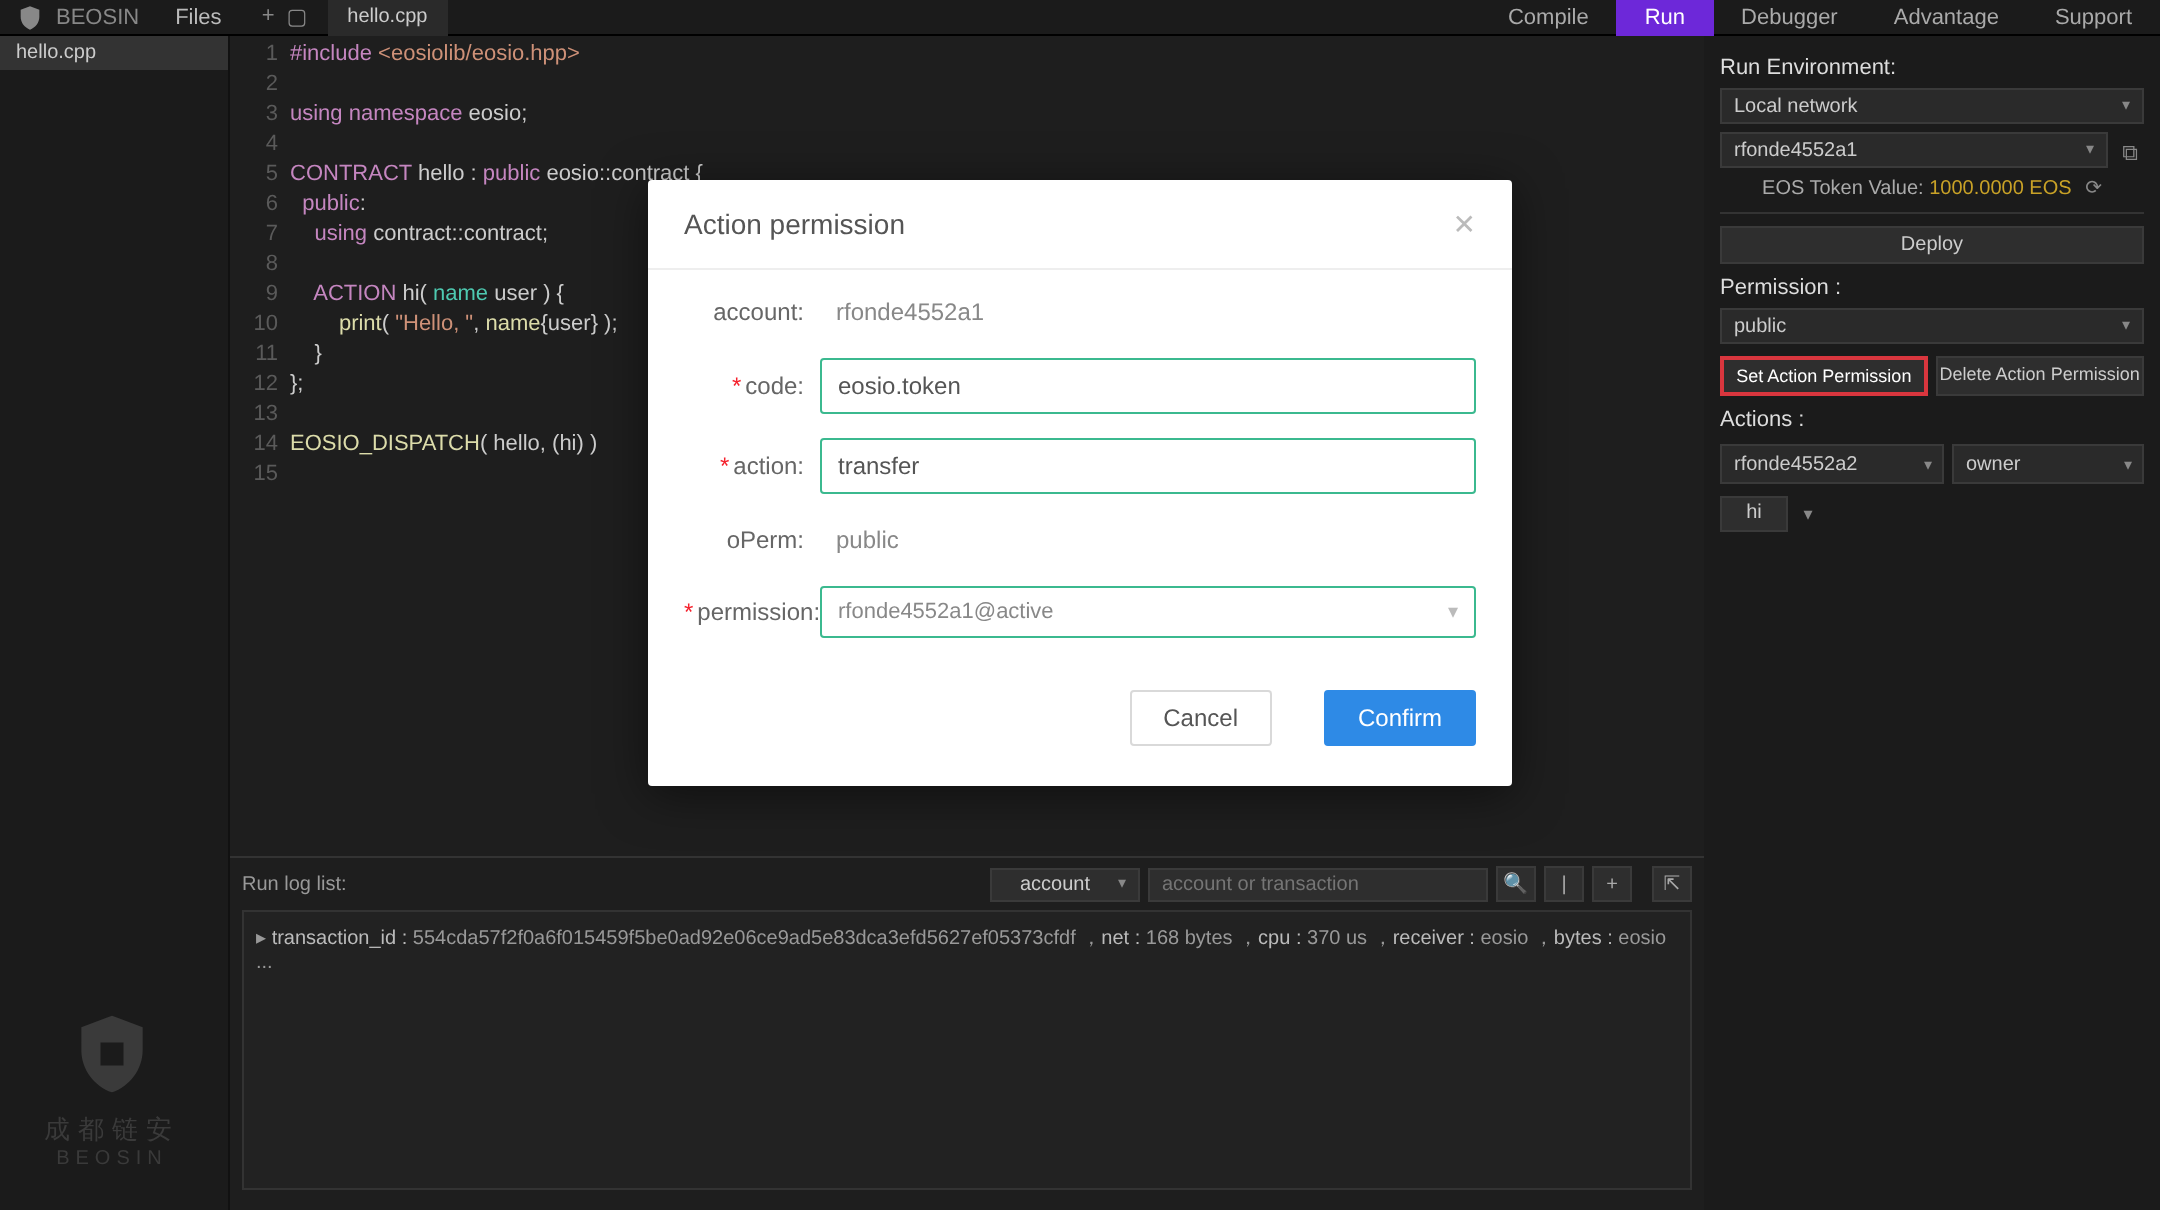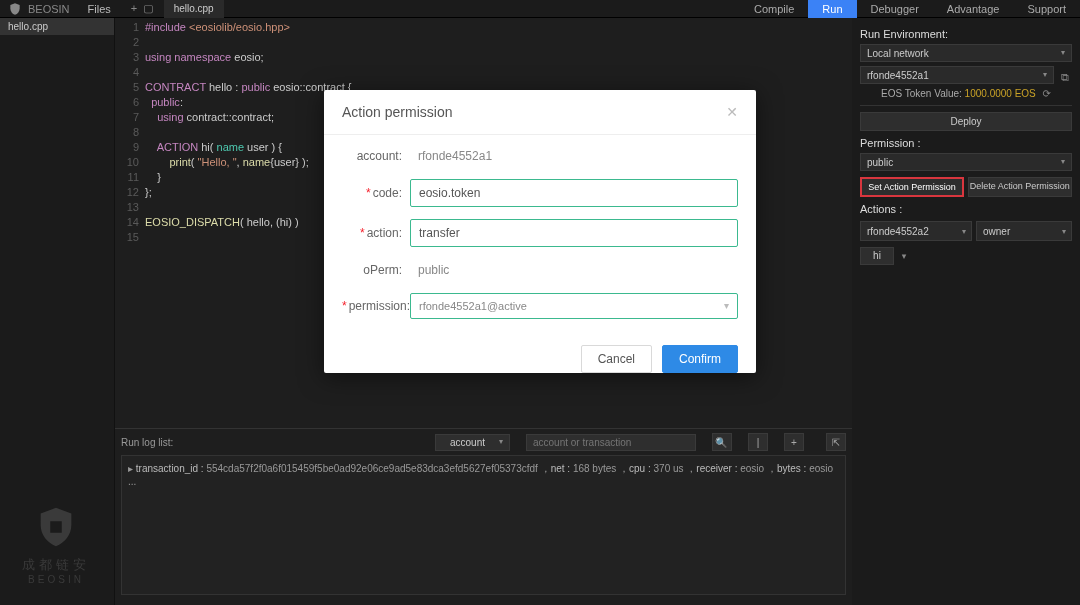--- a/index.html
+++ b/index.html
@@ -5,33 +5,33 @@
   *{box-sizing:border-box;margin:0;padding:0;font-family:-apple-system,BlinkMacSystemFont,"Segoe UI",Arial,sans-serif}
   body{width:1080px;height:605px;background:#171717;color:#aaa;font-size:11px;overflow:hidden;position:relative}
   .topbar{height:18px;background:#1b1b1b;display:flex;align-items:center;border-bottom:1px solid #000}
   .logo-sec{display:flex;align-items:center;gap:6px;padding:0 8px;color:#888}
   .logo-sec svg{fill:#888}
   .files-sec{padding:0 10px;color:#bbb;font-size:11px;display:flex;align-items:center;gap:20px}
   .files-icons{color:#888;display:flex;gap:6px}
   .tab{background:#2a2a2a;color:#ccc;padding:0 10px;height:18px;line-height:18px;font-size:10px}
   .top-right{margin-left:auto;display:flex;height:18px}
   .tr-item{padding:0 14px;color:#aaa;font-size:11px;height:18px;line-height:18px;cursor:pointer}
-  .tr-item.active{background:#3b82f6;color:#fff}
+  .tr-item.active{background:#6d28d9;color:#fff}
   .layout{display:flex;height:587px}
   .sidebar{width:115px;background:#1b1b1b;border-right:1px solid #111}
   .sb-file{background:#333;color:#ccc;font-size:10px;padding:3px 8px}
   .center{flex:1;display:flex;flex-direction:column;background:#1e1e1e;min-width:0}
   .editor{flex:1;display:flex;font-family:Consolas,monospace;font-size:11px;line-height:15px;padding-top:2px;overflow:hidden}
   .gutter{width:30px;text-align:right;color:#5a5a5a;padding-right:6px}
   .code{flex:1;color:#ccc;white-space:pre}
   .kw{color:#c586c0}.str{color:#ce9178}.ty{color:#4ec9b0}.fn{color:#dcdcaa}
   .log-sec{height:177px;background:#1e1e1e;border-top:1px solid #333}
   .log-bar{display:flex;align-items:center;padding:4px 6px;color:#888}
   .log-title{flex:0 0 auto;font-size:10px;color:#999}
-  .log-right{margin-left:auto;display:flex;align-items:center;gap:16px}
+  .log-right{margin-left:auto;display:flex;align-items:center;gap:4px}
   .acct-drop{background:#2e2e2e;color:#ccc;padding:2px 24px 2px 14px;font-size:10px;border:1px solid #3a3a3a;position:relative}
   .acct-drop:after{content:"▾";position:absolute;right:6px;top:2px;font-size:8px;color:#888}
   .log-input{background:#2e2e2e;border:1px solid #3a3a3a;color:#888;padding:2px 6px;width:170px;font-size:10px}
   .log-btn{background:#2e2e2e;border:1px solid #3a3a3a;color:#aaa;width:20px;height:18px;font-size:10px}
   .log-body{background:#222;margin:0 6px;padding:6px;font-size:10px;color:#999;height:140px;border:1px solid #333}
   .log-line .lbl{color:#bbb}
   .right-panel{width:228px;background:#1b1b1b;padding:10px 8px;color:#aaa;font-size:11px}
   .rp-title{color:#ddd;margin-bottom:4px}
   .rp-select{width:100%;background:#2a2a2a;border:1px solid #3a3a3a;color:#ccc;padding:2px 18px 2px 6px;font-size:10px;margin-bottom:4px;position:relative;height:18px;line-height:14px}
   .rp-select:after{content:"▾";position:absolute;right:6px;top:1px;font-size:8px;color:#888}
@@ -61,21 +61,21 @@
   .modal-close{margin-left:auto;color:#bbb;font-size:14px;cursor:pointer}
   .modal-body{padding:10px 18px 4px}
   .frow{display:flex;align-items:center;margin-bottom:12px}
   .flabel{width:68px;text-align:right;color:#666;font-size:12px;padding-right:8px}
   .req{color:#f5222d;margin-right:2px}
   .fcontrol{flex:1}
   .fplain{color:#888;padding:4px 8px}
   .finput{width:100%;border:1px solid #3bb98f;border-radius:2px;padding:6px 8px;font-size:12px;color:#555;outline:none}
   .fselect{width:100%;border:1px solid #3bb98f;border-radius:2px;padding:6px 22px 6px 8px;font-size:11px;color:#888;position:relative;background:#fff}
   .fselect:after{content:"▾";position:absolute;right:8px;top:6px;color:#bbb;font-size:10px}
-  .modal-f{padding:10px 18px 0;display:flex;justify-content:flex-end;gap:10px}
+  .modal-f{padding:10px 18px 20px;display:flex;justify-content:flex-end;gap:26px}
   .btn{padding:6px 16px;font-size:12px;border-radius:2px;cursor:pointer}
   .btn-default{background:#fff;border:1px solid #d9d9d9;color:#555}
   .btn-primary{background:#2e8ae6;border:1px solid #2e8ae6;color:#fff}
 </style>
 </head>
 <body>
 
 <div class="topbar">
   <div class="logo-sec">
     <svg width="14" height="14" viewBox="0 0 24 24">

